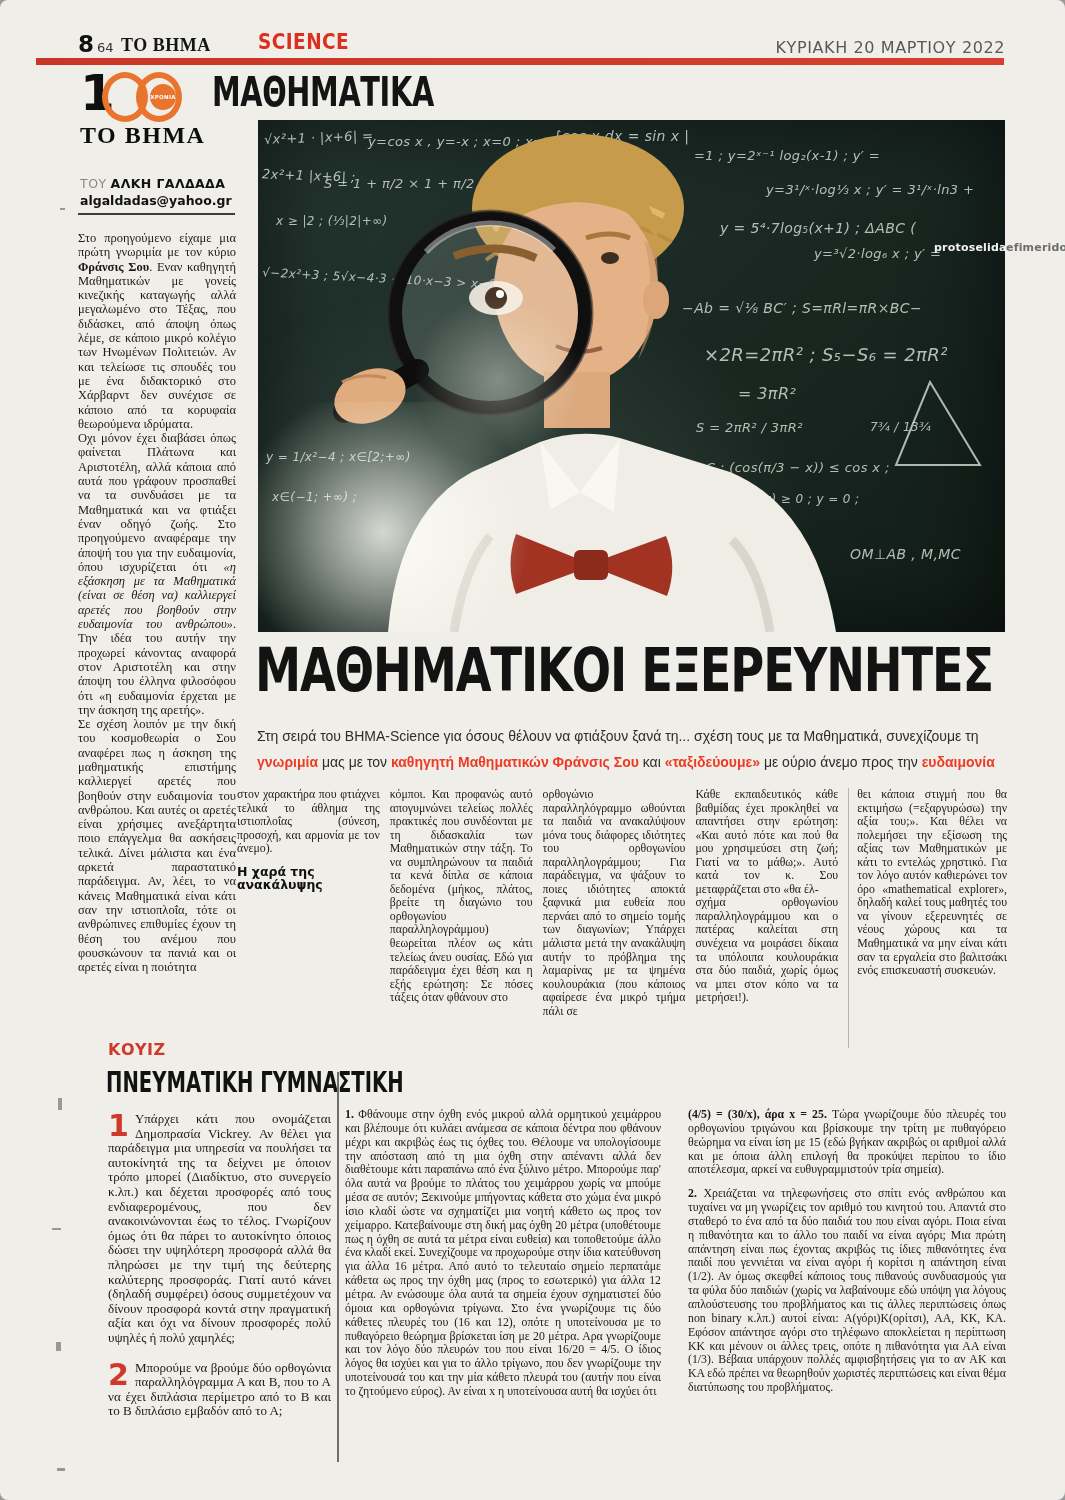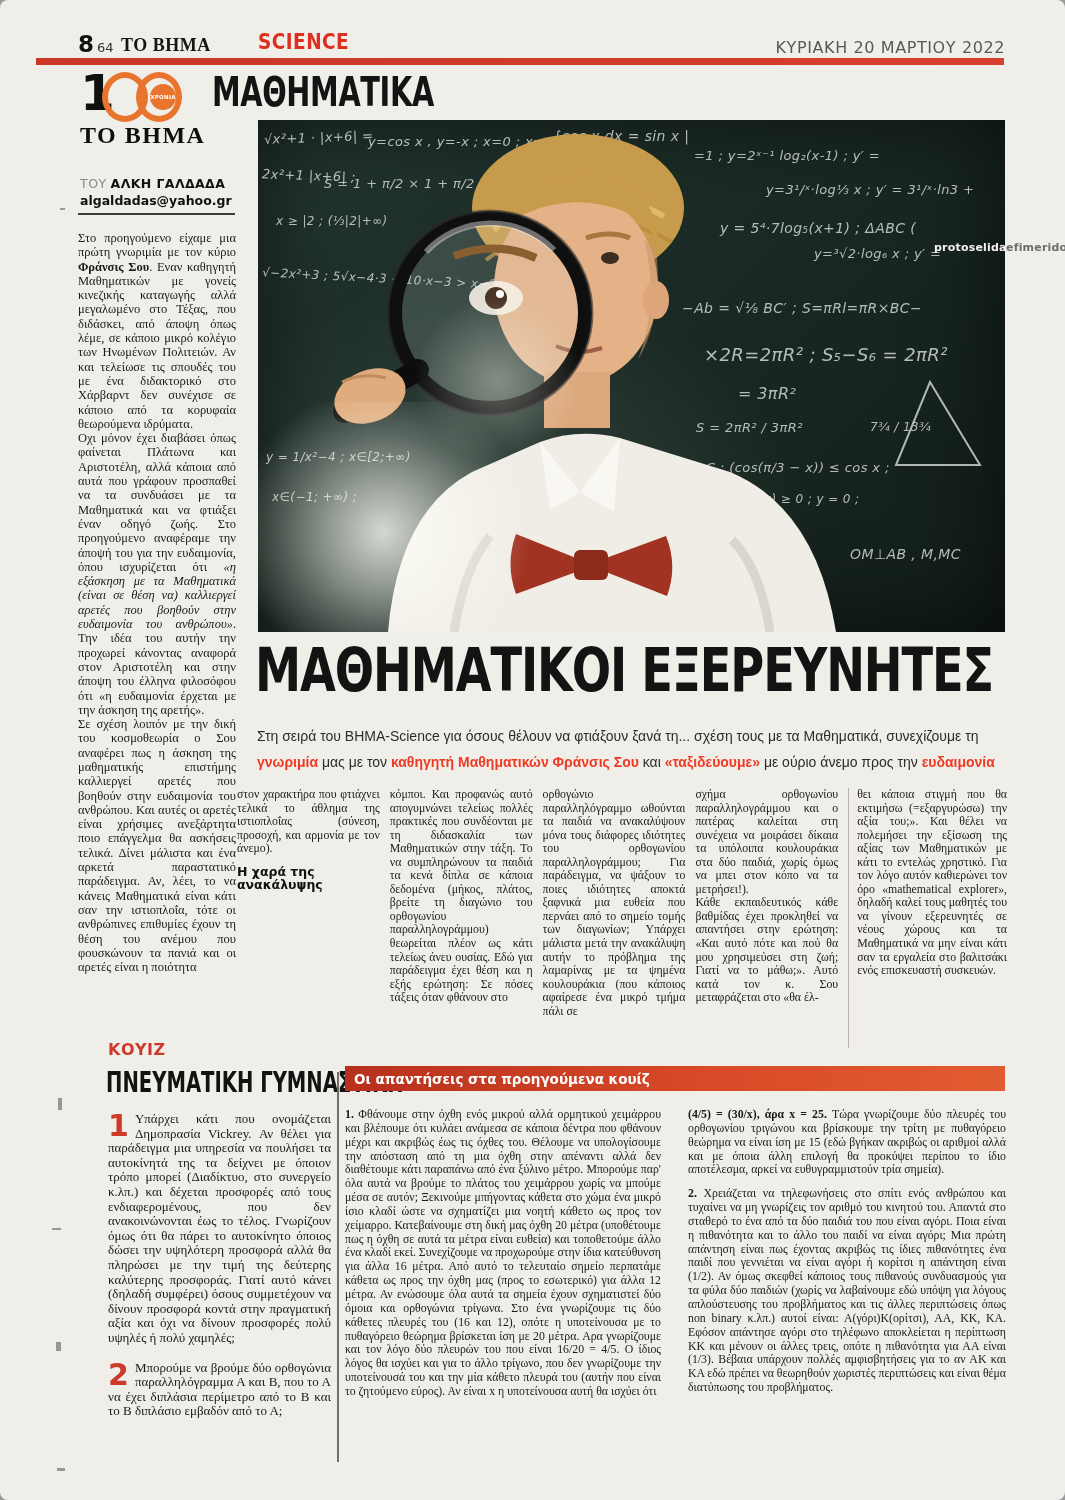--- a/index.html
+++ b/index.html
@@ -203,37 +203,36 @@
         <p class="serif-p"><span>στον χαρακτήρα που φτιάχνει τελικά το άθλημα της ιστιοπλοΐας (σύνεση, προσοχή, και αρμονία με τον άνεμο).</span></p>
         <div class="colsubhead">Η χαρά της ανακάλυψης</div>
       </div>
       <div class="bodycol">
         <p class="serif-p"><span>κόμποι. Και προφανώς αυτό απογυμνώνει τελείως πολλές πρακτικές που συνδέονται με τη διδασκαλία των Μαθηματικών στην τάξη. Το να συμπληρώνουν τα παιδιά τα κενά δίπλα σε κάποια δεδομένα (μήκος, πλάτος, βρείτε τη διαγώνιο του ορθογωνίου παραλληλογράμμου) θεωρείται πλέον ως κάτι τελείως άνευ ουσίας. Εδώ για παράδειγμα έχει θέση και η εξής ερώτηση: Σε πόσες τάξεις όταν φθάνουν στο</span></p>
       </div>
       <div class="bodycol">
         <p class="serif-p"><span>ορθογώνιο παραλληλόγραμμο ωθούνται τα παιδιά να ανακαλύψουν μόνα τους διάφορες ιδιότητες του ορθογωνίου παραλληλογράμμου; Για παράδειγμα, να ψάξουν το ποιες ιδιότητες αποκτά ξαφνικά μια ευθεία που περνάει από το σημείο τομής των διαγωνίων; Υπάρχει μάλιστα μετά την ανακάλυψη αυτήν το πρόβλημα της λαμαρίνας με τα ψημένα κουλουράκια (που κάποιος αφαίρεσε ένα μικρό τμήμα πάλι σε</span></p>
       </div>
       <div class="bodycol">
+        <p class="serif-p"><span>Κάθε εκπαιδευτικός κάθε βαθμίδας έχει προκληθεί να απαντήσει στην ερώτηση: «Και αυτό πότε και πού θα μου χρησιμεύσει στη ζωή; Γιατί να το μάθω;». Αυτό κατά τον κ. Σου μεταφράζεται στο «θα έλ-</span></p>
         <p class="serif-p"><span>σχήμα ορθογωνίου παραλληλογράμμου και ο πατέρας καλείται στη συνέχεια να μοιράσει δίκαια τα υπόλοιπα κουλουράκια στα δύο παιδιά, χωρίς όμως να μπει στον κόπο να τα μετρήσει!).</span></p>
-        <p class="serif-p"><span>Κάθε εκπαιδευτικός κάθε βαθμίδας έχει προκληθεί να απαντήσει στην ερώτηση: «Και αυτό πότε και πού θα μου χρησιμεύσει στη ζωή; Γιατί να το μάθω;». Αυτό κατά τον κ. Σου μεταφράζεται στο «θα έλ-</span></p>
       </div>
       <div class="bodycol">
         <p class="serif-p"><span>θει κάποια στιγμή που θα εκτιμήσω (=εξαργυρώσω) την αξία του;». Και θέλει να πολεμήσει την εξίσωση της αξίας των Μαθηματικών με κάτι το εντελώς χρηστικό. Για τον λόγο αυτόν καθιερώνει τον όρο «mathematical explorer», δηλαδή καλεί τους μαθητές του να γίνουν εξερευνητές σε νέους χώρους και τα Μαθηματικά να μην είναι κάτι σαν τα εργαλεία στο βαλιτσάκι ενός επισκευαστή συσκευών.</span></p>
       </div>
     </div>
 
   <div class="abs quiz-label">ΚΟΥΙΖ</div>
   <div class="abs quiz-title">ΠΝΕΥΜΑΤΙΚΗ ΓΥΜΝΑΣΤΙΚΗ</div>
   <div class="abs quiz-items">
       <div class="quiz-item"><span class="quiz-num">1</span><span>Υπάρχει κάτι που ονομάζεται Δημοπρασία Vickrey. Αν θέλει για παράδειγμα μια υπηρεσία να πουλήσει τα αυτοκίνητά της τα δείχνει με όποιον τρόπο μπορεί (Διαδίκτυο, στο συνεργείο κ.λπ.) και δέχεται προσφορές από τους ενδιαφερομένους, που δεν ανακοινώνονται έως το τέλος. Γνωρίζουν όμως ότι θα πάρει το αυτοκίνητο όποιος δώσει την υψηλότερη προσφορά αλλά θα πληρώσει με την τιμή της δεύτερης καλύτερης προσφοράς. Γιατί αυτό κάνει (δηλαδή συμφέρει) όσους συμμετέχουν να δίνουν προσφορά κοντά στην πραγματική αξία και όχι να δίνουν προσφορές πολύ υψηλές ή πολύ χαμηλές;</span></div>
       <div class="quiz-item"><span class="quiz-num">2</span><span>Μπορούμε να βρούμε δύο ορθογώνια παραλληλόγραμμα Α και Β, που το Α να έχει διπλάσια περίμετρο από το Β και το Β διπλάσιο εμβαδόν από το Α;</span></div>
     </div>
   <div class="abs quiz-divider"></div>
 
-  <div class="abs answers-bar">Οι απαντήσεις στα προηγούμενα κουίζ</div>
   <div class="abs answers-col answers-col1">
       <p class="serif-p ans-p"><span style="font-weight: 700;">1. </span><span>Φθάνουμε στην όχθη ενός μικρού αλλά ορμητικού χειμάρρου και βλέπουμε ότι κυλάει ανάμεσα σε κάποια δέντρα που φθάνουν μέχρι και ακριβώς έως τις όχθες του. Θέλουμε να υπολογίσουμε την απόσταση από τη μια όχθη στην απέναντι αλλά δεν διαθέτουμε κάτι παραπάνω από ένα ξύλινο μέτρο. Μπορούμε παρ' όλα αυτά να βρούμε το πλάτος του χειμάρρου χωρίς να μπούμε μέσα σε αυτόν; Ξεκινούμε μπήγοντας κάθετα στο χώμα ένα μικρό ίσιο κλαδί ώστε να σχηματίζει μια νοητή κάθετο ως προς τον χείμαρρο. Κατεβαίνουμε στη δική μας όχθη 20 μέτρα (υποθέτουμε πως η όχθη σε αυτά τα μέτρα είναι ευθεία) και τοποθετούμε άλλο ένα κλαδί εκεί. Συνεχίζουμε να προχωρούμε στην ίδια κατεύθυνση για άλλα 16 μέτρα. Από αυτό το τελευταίο σημείο περπατάμε κάθετα ως προς την όχθη μας (προς το εσωτερικό) για άλλα 12 μέτρα. Αν ενώσουμε όλα αυτά τα σημεία έχουν σχηματιστεί δύο όμοια και ορθογώνια τρίγωνα. Στο ένα γνωρίζουμε τις δύο κάθετες πλευρές του (16 και 12), οπότε η υποτείνουσα με το πυθαγόρειο θεώρημα βρίσκεται ίση με 20 μέτρα. Αρα γνωρίζουμε και τον λόγο δύο πλευρών του που είναι 16/20 = 4/5. Ο ίδιος λόγος θα ισχύει και για το άλλο τρίγωνο, που δεν γνωρίζουμε την υποτείνουσά του και την μία κάθετο πλευρά του (αυτήν που είναι το ζητούμενο εύρος). Αν είναι x η υποτείνουσα αυτή θα ισχύει ότι</span></p>
     </div>
   <div class="abs answers-col answers-col2">
       <p class="serif-p ans-p"><span style="font-weight: 700;">(4/5) = (30/x), άρα x = 25.</span><span> Τώρα γνωρίζουμε δύο πλευρές του ορθογωνίου τριγώνου και βρίσκουμε την τρίτη με πυθαγόρειο θεώρημα να είναι ίση με 15 (εδώ βγήκαν ακριβώς οι αριθμοί αλλά και με όποια άλλη επιλογή θα προκύψει περίπου το ίδιο αποτέλεσμα, αρκεί να ευθυγραμμιστούν τρία σημεία).</span></p>
       <p class="serif-p ans-p"><span style="font-weight: 700;">2. </span><span>Χρειάζεται να τηλεφωνήσεις στο σπίτι ενός ανθρώπου και τυχαίνει να μη γνωρίζεις τον αριθμό του κινητού του. Απαντά στο σταθερό το ένα από τα δύο παιδιά του που είναι αγόρι. Ποια είναι η πιθανότητα και το άλλο του παιδί να είναι αγόρι; Μια πρώτη απάντηση είναι πως έχοντας ακριβώς τις ίδιες πιθανότητες ένα παιδί που γεννιέται να είναι αγόρι ή κορίτσι η απάντηση είναι (1/2). Αν όμως σκεφθεί κάποιος τους πιθανούς συνδυασμούς για τα φύλα δύο παιδιών (χωρίς να λαβαίνουμε εδώ υπόψη για λόγους απλούστευσης του προβλήματος και τις άλλες περιπτώσεις όπως non binary κ.λπ.) αυτοί είναι: Α(γόρι)Κ(ορίτσι), ΑΑ, ΚΚ, ΚΑ. Εφόσον απάντησε αγόρι στο τηλέφωνο αποκλείεται η περίπτωση ΚΚ και μένουν οι άλλες τρεις, οπότε η πιθανότητα για ΑΑ είναι (1/3). Βέβαια υπάρχουν πολλές αμφισβητήσεις για το αν ΑΚ και ΚΑ εδώ πρέπει να θεωρηθούν χωριστές περιπτώσεις και είναι θέμα διατύπωσης του προβλήματος.</span></p>
     </div>
 
   <div class="abs mark" style="left:58px;top:1098px;width:4px;height:12px;"></div>
   <div class="abs mark" style="left:52px;top:1228px;width:9px;height:2px;"></div>

